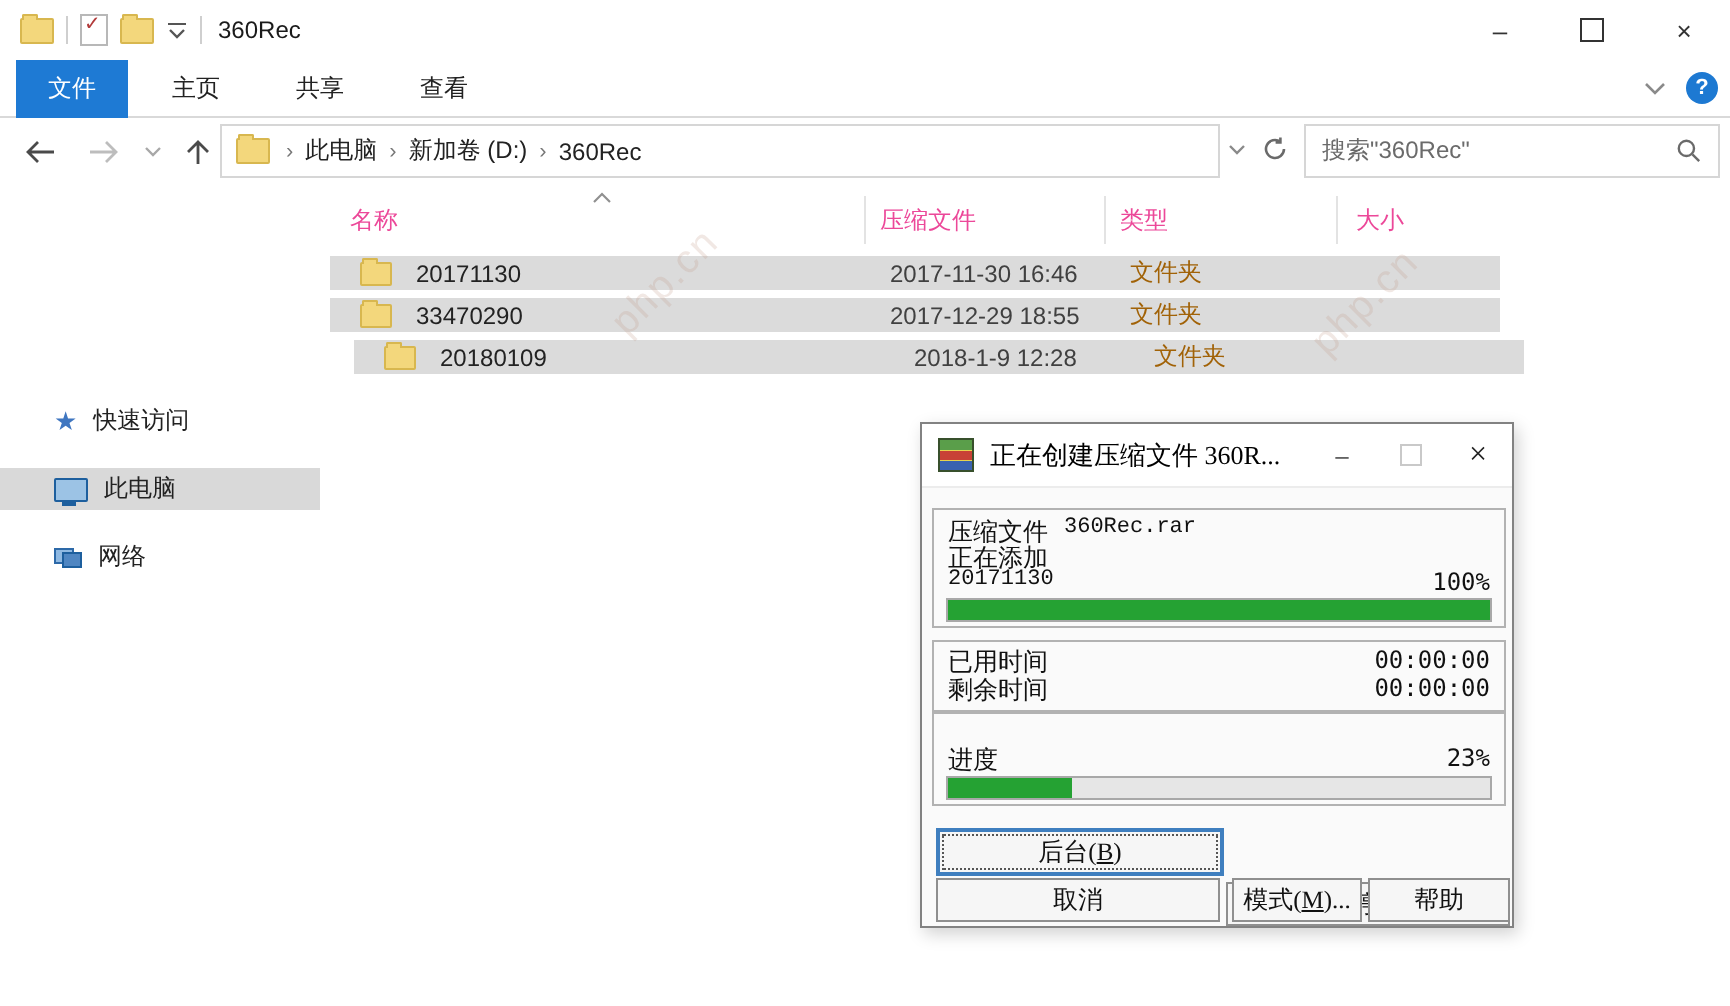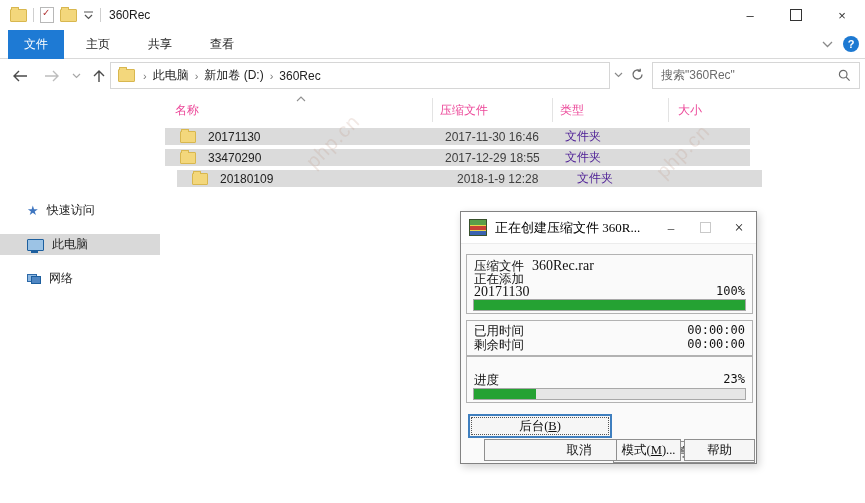--- a/index.html
+++ b/index.html
@@ -54,47 +54,47 @@
   .filelist{position:absolute;left:160px;top:92px;right:0;bottom:0;background:#fff;}
   .fl-header{position:absolute;left:0;top:4px;right:0;height:26px;font-size:12px;color:#ec4899;}
   .fl-header .h{position:absolute;top:6px;}
   .h-name{left:15px;} .h-date{left:280px;} .h-type{left:400px;} .h-size{left:518px;}
   .h-sepline{position:absolute;top:2px;height:24px;width:1px;background:#e3e3e3;}
   .sort-ind{position:absolute;left:136px;top:0px;}
   .row{position:absolute;left:5px;width:585px;height:17px;background:#dbdbdb;display:flex;align-items:center;font-size:12px;color:#333;}
   .row .folder-ic{margin-left:15px;width:14px;height:10px;}
   .row .c-name{position:absolute;left:43px;color:#222;}
   .row .c-date{position:absolute;left:280px;color:#404040;}
-  .row .c-type{position:absolute;left:400px;color:#4c1d95;}
+  .row .c-type{position:absolute;left:400px;color:#a16207;}
   .row .c-size{position:absolute;left:518px;color:#4d4d4d;}
   
   .wm{position:absolute;font-size:20px;color:rgba(190,150,130,0.22);transform:rotate(-45deg);pointer-events:none;letter-spacing:1px;}
   
   .dialog{position:absolute;left:460px;top:211px;width:295px;height:251px;background:#fafafa;border:1px solid #828282;box-shadow:2px 3px 8px rgba(0,0,0,0.18);font-family:"Liberation Serif","DejaVu Serif",serif;}
   .dlg-title{position:relative;height:31px;background:#fff;display:flex;align-items:center;border-bottom:1px solid #ececec;}
   .rar-ic{width:16px;height:15px;margin-left:8px;border:1px solid #38502c;display:inline-block;background:linear-gradient(to bottom,#5a9e4a 0 33%,#e8d44e 33% 38%,#c84136 38% 66%,#e8d44e 66% 71%,#3a62b0 71% 100%);}
   .dlg-title-text{font-size:13px;color:#000;margin-left:8px;flex:1;white-space:nowrap;overflow:hidden;}
   .dlg-btn-min,.dlg-btn-max,.dlg-btn-close{width:34px;height:31px;display:flex;align-items:center;justify-content:center;font-size:13px;color:#222;}
   .dlg-btn-max .sq{width:9px;height:9px;border:1px solid #c9c9c9;}
   .dlg-btn-close{font-size:16px;}
   .groupbox{position:absolute;left:5px;width:285px;border:1px solid #b2b2b2;background:#fafafa;}
   .g1{top:42px;height:58px;}
   .g2{top:108px;height:34px;}
   .g3{top:144px;height:45px;}
   .dlg-line{position:absolute;font-size:12.5px;color:#111;left:7px;right:7px;display:flex;}
   .dlg-line .val{margin-left:auto;font-family:"DejaVu Sans Mono",monospace;font-size:12px;color:#111;}
-  .mono{font-family:Liberation Serif, serif;font-size:14px;}
+  .mono{font-family:Liberation Mono, monospace;font-size:11px;}
   .ptrack{position:absolute;left:6px;right:6px;height:10px;background:#e6e6e6;border:1px solid #a8a8a8;}
   .pfill{height:100%;background:#25a233;}
   .dlg-btn{position:absolute;height:20px;background:#f6f6f6;border:1px solid #8f8f8f;font-size:12.5px;color:#111;display:flex;align-items:center;justify-content:center;font-family:inherit;}
   .dlg-btn .u{text-decoration:underline;}
   .btn-default{border:2px solid #3f7fbf;outline:1px dotted #555;outline-offset:-4px;}
   .b-bg{left:7px;top:202px;width:140px;}
   .b-pause{left:152px;top:202px;width:140px;margin-top:27px;}
-  .b-cancel{left:23px;top:227px;width:140px;padding-left:24px;}
+  .b-cancel{left:7px;top:227px;width:140px;}
   .b-mode{left:155px;top:227px;width:63px;}
   .b-help{left:223px;top:227px;width:69px;}
   svg{display:block;}
 </style>
 </head>
 <body>
 
 <div class="titlebar">
   <div class="qat">
     <span class="folder-ic"></span>

